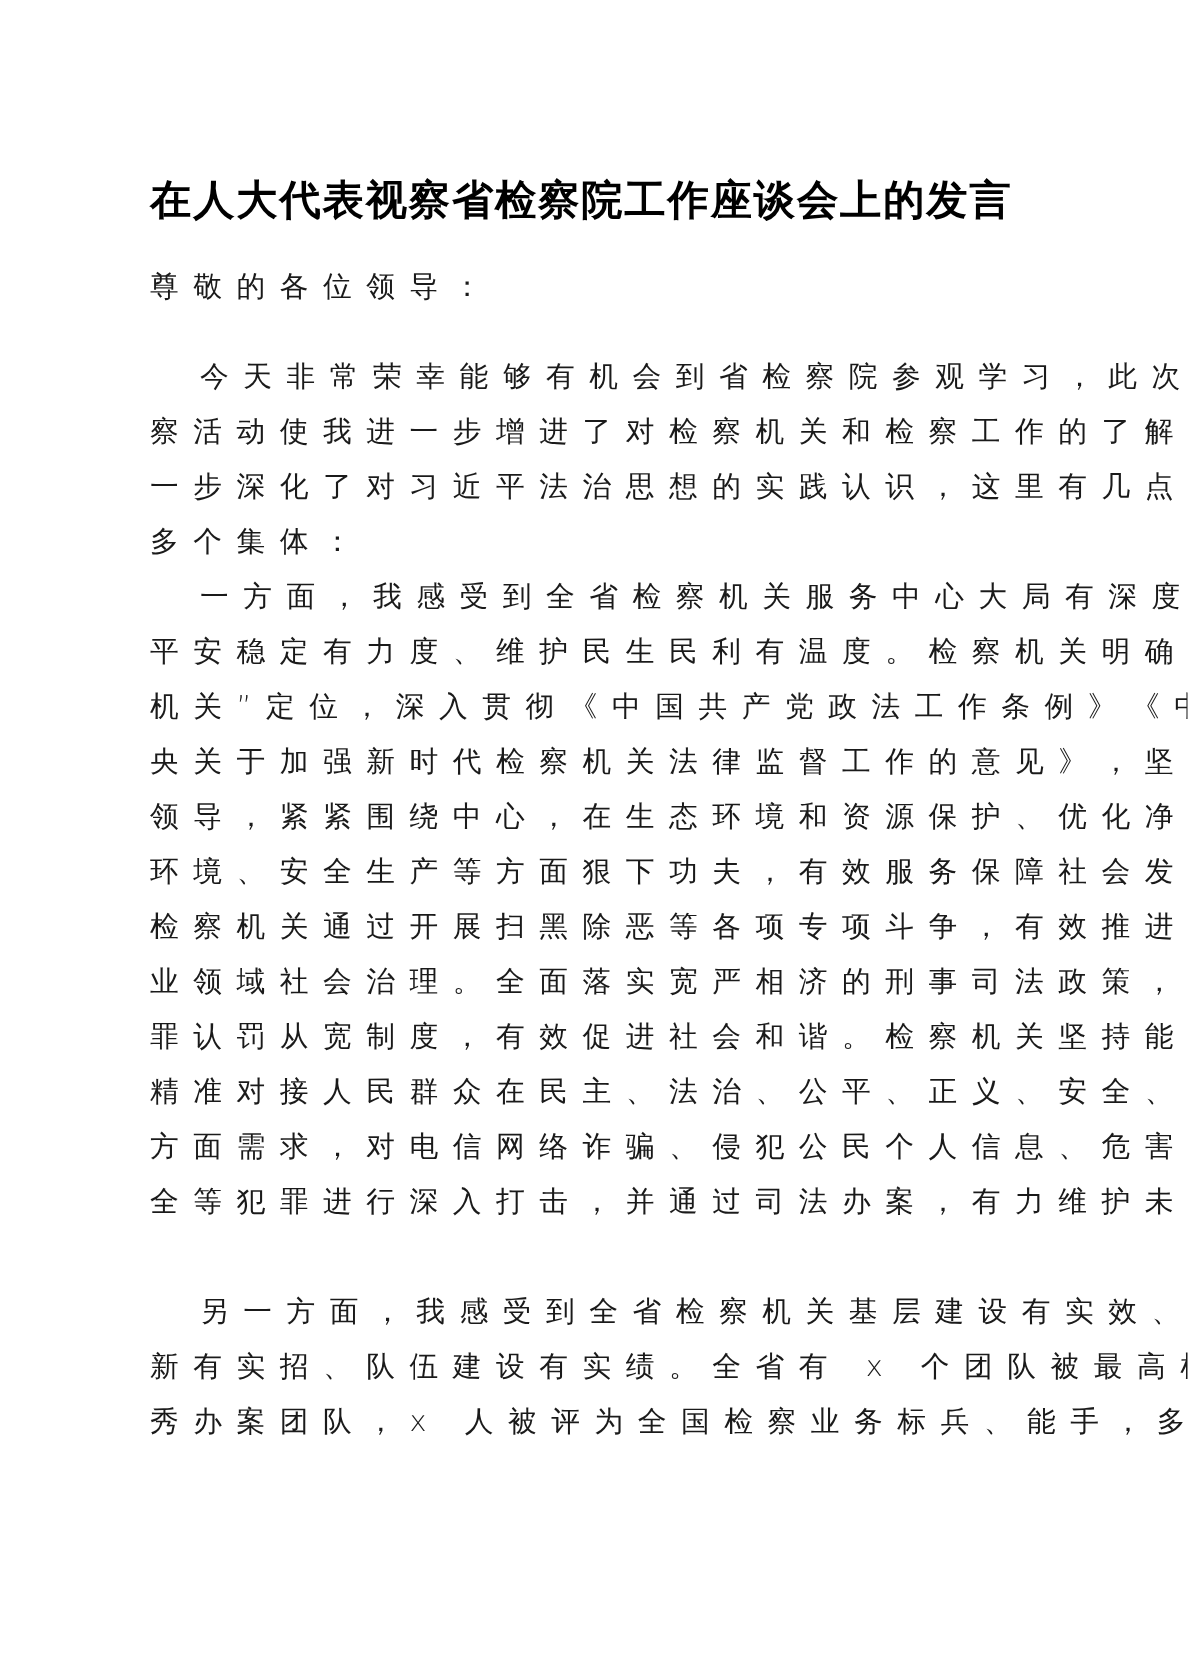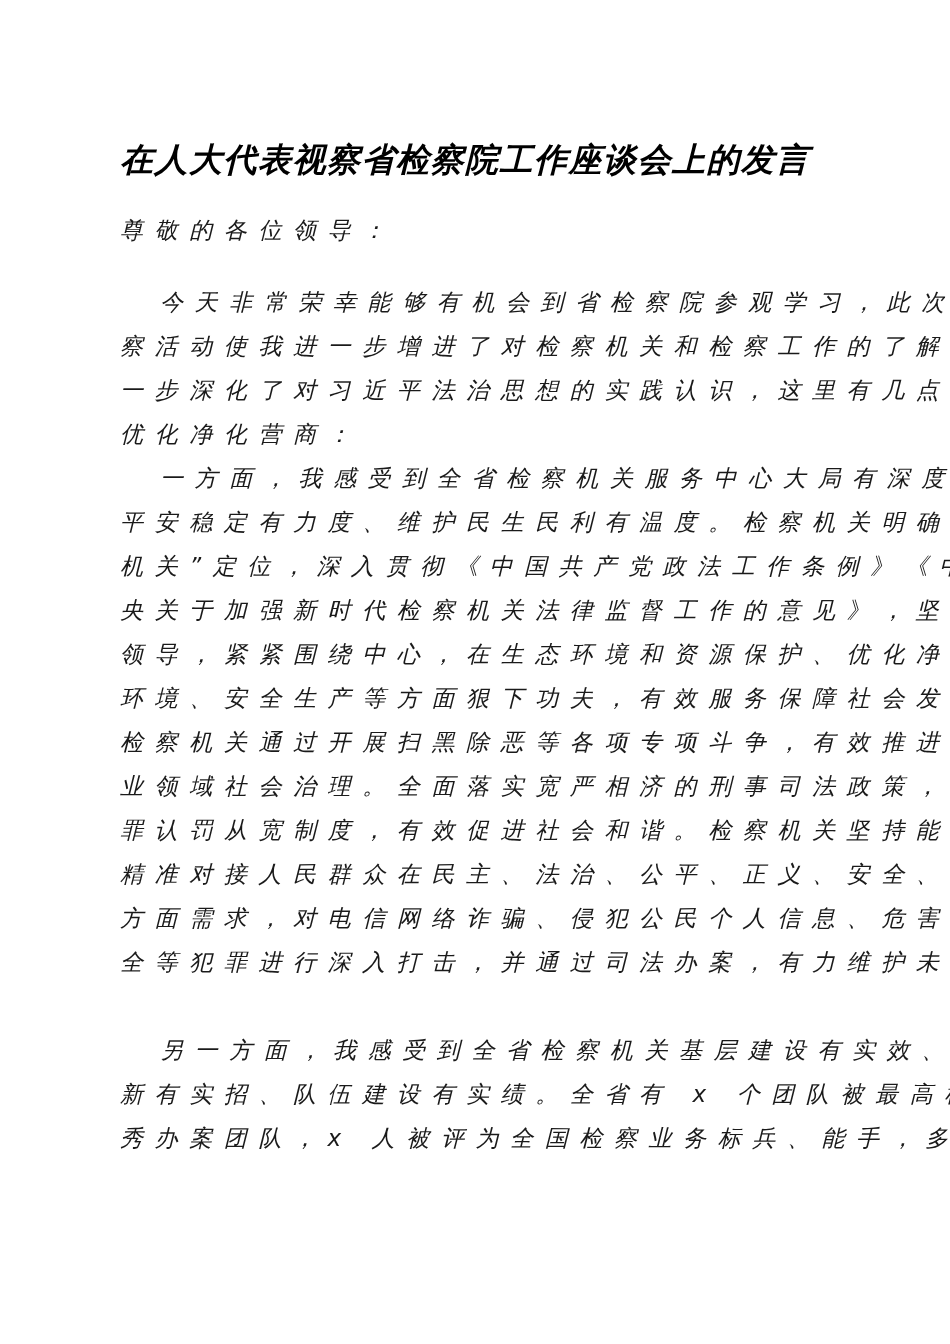--- a/index.html
+++ b/index.html
@@ -27,38 +27,36 @@
       top: 138px;
       width: 705px;
       margin: 0;
       font-family: "DejaVu Serif", "Liberation Serif", serif;
       font-weight: bold;
       font-size: 33px;
       line-height: 44px;
       letter-spacing: 1.5px;
       white-space: nowrap;
       color: #000000;
-      font-style: italic;
     }
     .body-text {
       position: absolute;
       left: 120px;
       width: 720px;
       font-family: "DejaVu Sans", "Liberation Sans", sans-serif;
       font-size: 23px;
       letter-spacing: 11.6px;
       line-height: 44px;
       color: #1a1a1a;
       font-weight: 300;
     }
     .line {
       display: block;
       white-space: nowrap;
       height: 44px;
-      font-style: italic;
     }
     .indent {
       padding-left: 40px;
     }
     .salutation { top: 208px; }
     .para1 { top: 280px; }
     .para2 { top: 456px; }
     .para3 { top: 1028px; }
   </style>
 </head>
@@ -69,21 +67,21 @@
   <h1 class="title">在人大代表视察省检察院工作座谈会上的发言</h1>
 
   <div class="body-text salutation">
     <span class="line">尊敬的各位领导：</span>
   </div>
 
   <div class="body-text para1">
     <span class="line indent">今天非常荣幸能够有机会到省检察院参观学习，此次代表视</span>
     <span class="line">察活动使我进一步增进了对检察机关和检察工作的了解，也进</span>
     <span class="line">一步深化了对习近平法治思想的实践认识，这里有几点感受想</span>
-    <span class="line">优化净化营商：</span>
+    <span class="line">多个集体：</span>
   </div>
 
   <div class="body-text para2">
     <span class="line indent">一方面，我感受到全省检察机关服务中心大局有深度、促进</span>
     <span class="line">平安稳定有力度、维护民生民利有温度。检察机关明确“政治</span>
     <span class="line">机关”定位，深入贯彻《中国共产党政法工作条例》《中共中</span>
     <span class="line">央关于加强新时代检察机关法律监督工作的意见》，坚持党的</span>
     <span class="line">领导，紧紧围绕中心，在生态环境和资源保护、优化净化营商</span>
     <span class="line">环境、安全生产等方面狠下功夫，有效服务保障社会发展大局。</span>
     <span class="line">检察机关通过开展扫黑除恶等各项专项斗争，有效推进重点行</span>

